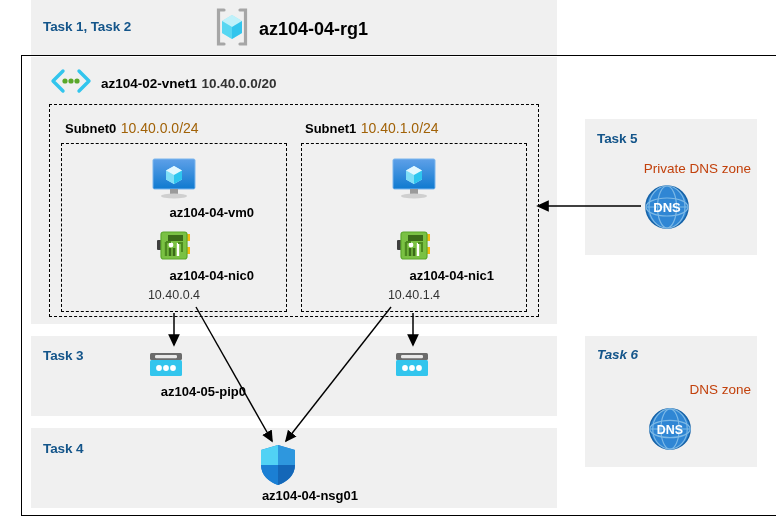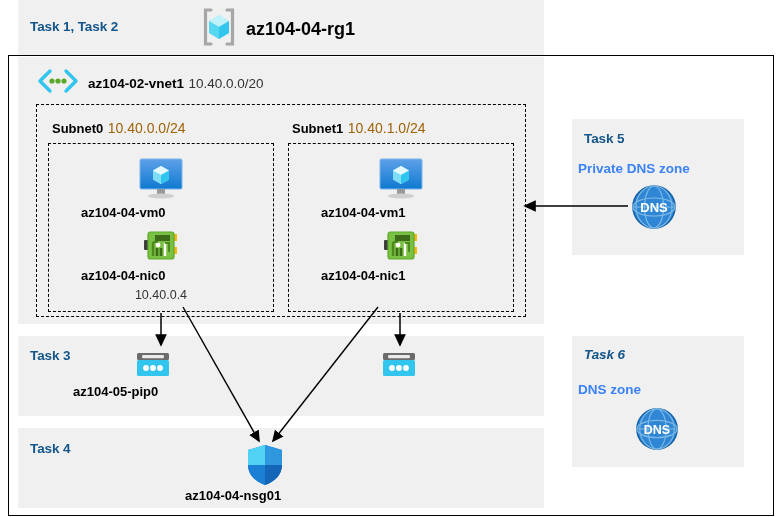--- a/index.html
+++ b/index.html
@@ -3,51 +3,51 @@
 <meta charset="utf-8">
 <style>
   html,body{margin:0;padding:0;}
   body{
     width:776px;height:517px;
     background:#ffffff;
     font-family:"Liberation Sans", sans-serif;
     position:relative;
     overflow:hidden;
   }
-  #stage{position:absolute;left:0;top:0;width:654px;height:517px;padding-left:20px;}
+  #stage{position:absolute;left:13px;top:0;width:654px;height:517px;padding-left:20px;}
 
   
   .abs{position:absolute;box-sizing:border-box;}
 
   
   .panel{background:#f0f0f0;}
   .rgbox{background:#f0f0f0;}
   .outer-border{border:1.5px solid #000000;background:transparent;}
 
   .dash{border:1.6px dashed #000000;background:transparent;}
 
   
   .task-label{
     color:#14558a;font-weight:bold;font-size:13.5px;
     letter-spacing:-0.1px;white-space:nowrap;
   }
   .title-bold{font-weight:bold;font-size:13.5px;color:#000;white-space:nowrap;}
-  .title-reg{font-weight:normal;font-size:13.5px;color:#333;white-space:nowrap;}
+  .title-reg{font-weight:bold;font-size:13.5px;color:#333;white-space:nowrap;}
   .subnet-bold{font-weight:bold;font-size:13px;color:#000;white-space:nowrap;}
   .subnet-reg{font-weight:normal;font-size:14px;color:#a16207;white-space:nowrap;}
   .res-name{
     font-weight:bold;font-size:13px;color:#000;
-    text-align:left;white-space:nowrap;
+    text-align:right;white-space:nowrap;
   }
   .res-ip{
     font-weight:normal;font-size:12.5px;color:#333;
     text-align:center;white-space:nowrap;
   }
   .hdr-name{font-weight:bold;font-size:18px;color:#000;white-space:nowrap;}
-  .zone-title{font-weight:bold;font-size:13.5px;color:#3b82f6;text-align:left;white-space:nowrap;}
+  .zone-title{font-weight:normal;font-size:13.5px;color:#c2410c;text-align:right;white-space:nowrap;}
 
   
   .icon{position:absolute;}
 
   svg{display:block;overflow:visible;}
 
   #arrows{position:absolute;left:0;top:0;width:776px;height:517px;pointer-events:none;}
 </style>
 </head>
 <body>
@@ -158,41 +158,41 @@
       <rect x="4" y="3" width="42" height="30" rx="1.5" fill="url(#vmg1)" stroke="#7ab6ee" stroke-width="1"></rect>
       <polygon points="25,10 33,14.5 33,23.5 25,28 17,23.5 17,14.5" fill="#bfefff"></polygon>
       <polygon points="25,10 33,14.5 25,19 17,14.5" fill="#e3f8ff"></polygon>
       <polygon points="25,19 33,14.5 33,23.5 25,28" fill="#2ec6ef"></polygon>
       <polygon points="25,19 17,14.5 17,23.5 25,28" fill="#7fdef7"></polygon>
       <rect x="21" y="33" width="8" height="5" fill="#9a9a9a"></rect>
       <ellipse cx="25" cy="40" rx="13" ry="2.6" fill="#cfcfcf"></ellipse>
     </svg>
   </div>
 
-  <div class="abs res-name" style="left:321px;top:205px;width:160px;">az104-04-vm1</div>
 
   <div class="icon" style="left:383px;top:228px;">
     <svg width="38" height="36" viewBox="0 0 38 36">
       <rect x="29" y="6" width="5" height="7" fill="#f5b912"></rect>
       <rect x="29" y="19" width="5" height="7" fill="#f5b912"></rect>
       <rect x="1" y="12" width="5" height="10" rx="1" fill="#3f3f3f"></rect>
       <rect x="5" y="4" width="26" height="27" rx="2.5" fill="#7ac143"></rect>
       <rect x="5" y="4" width="26" height="27" rx="2.5" fill="none" stroke="#5aa82a" stroke-width="1.2"></rect>
       <rect x="12" y="7" width="15" height="6" fill="#3b6b18"></rect>
       <path d="M10 14 L10 28" stroke="#4c8a1f" stroke-width="2.4" fill="none"></path>
       <path d="M14 20 L14 28" stroke="#3b6b18" stroke-width="2.6" fill="none"></path>
       <path d="M18 20 L18 28" stroke="#3b6b18" stroke-width="2.6" fill="none"></path>
       <path d="M22 15 L22 28" stroke="#ffffff" stroke-width="2.4" fill="none"></path>
       <circle cx="15" cy="17" r="2.4" fill="#ffffff"></circle>
       <path d="M10 14 L15 14" stroke="#4c8a1f" stroke-width="2" fill="none"></path>
       <path d="M22 15 L26 15 L26 24" stroke="#4c8a1f" stroke-width="2" fill="none"></path>
     </svg>
   </div>
 
   <div class="abs res-name" style="left:321px;top:268px;width:160px;">az104-04-nic1</div>
+  <div class="abs res-ip" style="left:321px;top:288px;width:160px;">10.40.1.4</div>
 
   <div class="abs panel" style="left:18px;top:336px;width:526px;height:80px;"></div>
 
   <div class="abs task-label" style="left:30px;top:348px;">Task 3</div>
 
   <div class="icon" style="left:133px;top:350px;">
     <svg width="40" height="32" viewBox="0 0 40 32">
       <rect x="4" y="3" width="32" height="7" rx="1.5" fill="#6b6b6b"></rect>
       <rect x="9" y="5" width="22" height="3.2" rx="1.2" fill="#e9e9e9"></rect>
       <rect x="4" y="10" width="32" height="16" rx="1.5" fill="#32c5ed"></rect>

